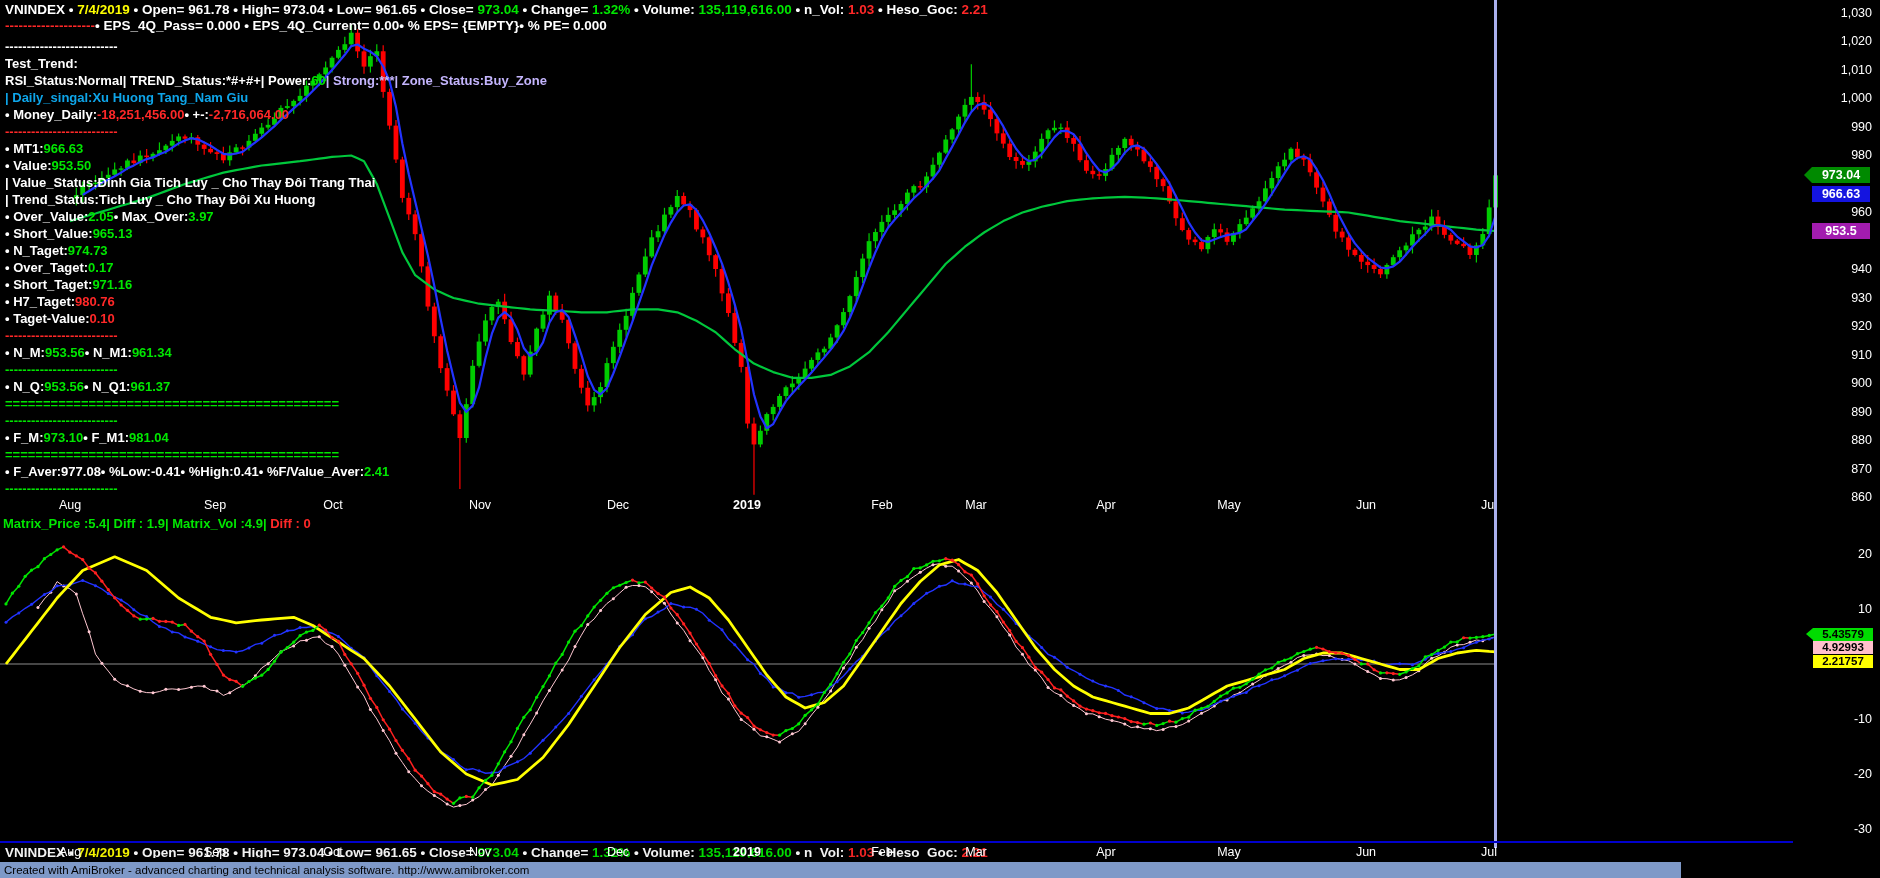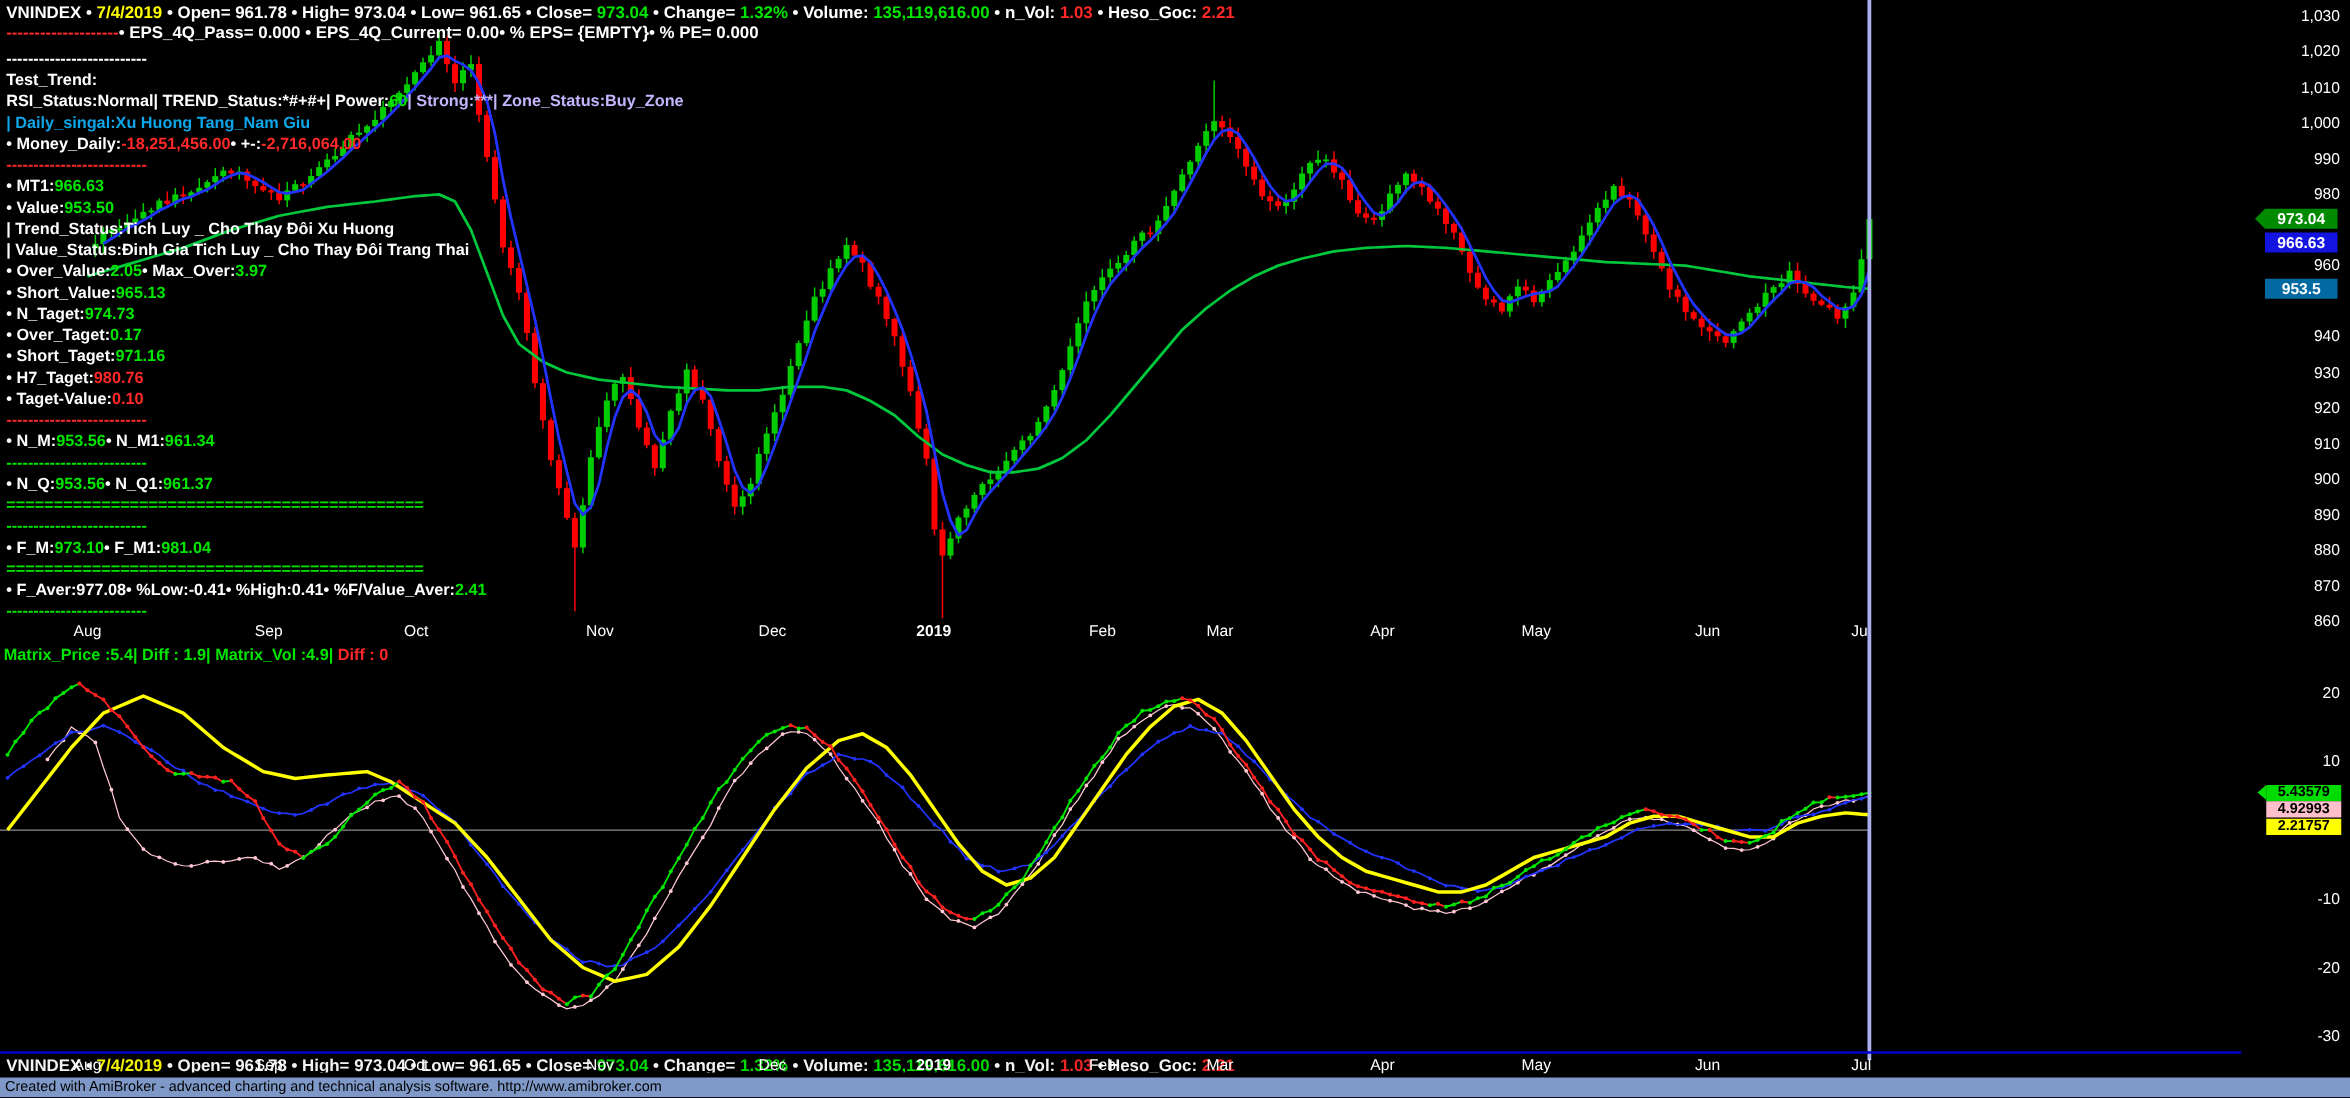--- a/index.html
+++ b/index.html
@@ -20,21 +20,21 @@
   .badge .arr{position:absolute;left:-8px;top:0;width:0;height:0;border-top:8px solid transparent;
          border-bottom:8px solid transparent;}
   .badge-sm{position:absolute;left:1813px;width:60px;text-align:center;font-weight:bold;
          font-size:11.5px;height:13px;line-height:13px;}
   .badge-sm .arr{position:absolute;left:-7px;top:0;width:0;height:0;border-top:6.5px solid transparent;
          border-bottom:6.5px solid transparent;}
   #cursor{position:absolute;left:1494px;top:0;width:3px;height:848px;background:#AAB0EE;}
   #sep{position:absolute;left:0;top:841px;width:1793px;height:2px;background:#0000CC;}
   #clipped-title{left:5px;top:845px;height:13px;overflow:hidden;font-size:13.5px;
          font-weight:bold;line-height:16px;opacity:.95;}
-  #status{position:absolute;left:0;bottom:0;width:1880px;height:16px;background:#7E99C8;}
+  #status{position:absolute;left:0;bottom:0;width:1681px;height:16px;background:#7E99C8;}
   #status span{display:block;padding-left:4px;font-size:11.5px;line-height:16px;color:#000;}
 </style>
 </head>
 <body>
 
 <div id="win">
   <svg id="chart" width="1880" height="878">
       <line x1="0" y1="664" x2="1496" y2="664" stroke="#8C8C8C" stroke-width="1"></line>
       <line x1="76.323" y1="187.73462914159754" x2="76.323" y2="205.6232810079887" stroke="#00CC00" stroke-width="1.2"></line>
       <rect x="73.92299999999999" y="195.0994226231822" width="4.8" height="3.5201640696264747" fill="#00CC00"></rect>
@@ -1193,22 +1193,22 @@
 
   <div id="panel" class="ovl">
       <div class="pline"><span style="color: rgb(255, 255, 255);">--------------------------</span></div>
       <div class="pline"><span style="color: rgb(255, 255, 255);">Test_Trend:</span></div>
       <div class="pline"><span style="color: rgb(255, 255, 255);">RSI_Status:Normal| TREND_Status:*#+#+| Power:</span><span style="color: rgb(0, 230, 0);">60</span><span style="color: #c4b5fd;">| Strong:***| Zone_Status:Buy_Zone</span></div>
       <div class="pline"><span style="color: #0ea5e9;">| Daily_singal:Xu Huong Tang_Nam Giu</span></div>
       <div class="pline"><span style="color: rgb(255, 255, 255);">• Money_Daily:</span><span style="color: rgb(255, 40, 40); margin-top: 20px;">-18,251,456.00</span><span style="color: rgb(255, 255, 255);">• +-:</span><span style="color: rgb(255, 40, 40);">-2,716,064.00</span></div>
       <div class="pline"><span style="color: rgb(255, 40, 40);">--------------------------</span></div>
       <div class="pline"><span style="color: rgb(255, 255, 255);">• MT1:</span><span style="color: rgb(0, 230, 0);">966.63</span></div>
       <div class="pline"><span style="color: rgb(255, 255, 255);">• Value:</span><span style="color: rgb(0, 230, 0);">953.50</span></div>
+      <div class="pline"><span style="color: rgb(255, 255, 255);">| Value_Status:Đinh Gia Tich Luy _ Cho Thay Đôi Trang Thai</span></div>
       <div class="pline"><span style="color: rgb(255, 255, 255);">| Trend_Status:Tich Luy _ Cho Thay Đôi Xu Huong</span></div>
-      <div class="pline"><span style="color: rgb(255, 255, 255);">| Value_Status:Đinh Gia Tich Luy _ Cho Thay Đôi Trang Thai</span></div>
       <div class="pline"><span style="color: rgb(255, 255, 255);">• Over_Value:</span><span style="color: rgb(0, 230, 0);">2.05</span><span style="color: rgb(255, 255, 255);">• Max_Over:</span><span style="color: rgb(0, 230, 0);">3.97</span></div>
       <div class="pline"><span style="color: rgb(255, 255, 255);">• Short_Value:</span><span style="color: rgb(0, 230, 0);">965.13</span></div>
       <div class="pline"><span style="color: rgb(255, 255, 255);">• N_Taget:</span><span style="color: rgb(0, 230, 0);">974.73</span></div>
       <div class="pline"><span style="color: rgb(255, 255, 255);">• Over_Taget:</span><span style="color: rgb(0, 230, 0);">0.17</span></div>
       <div class="pline"><span style="color: rgb(255, 255, 255);">• Short_Taget:</span><span style="color: rgb(0, 230, 0);">971.16</span></div>
       <div class="pline"><span style="color: rgb(255, 255, 255);">• H7_Taget:</span><span style="color: rgb(255, 40, 40);">980.76</span></div>
       <div class="pline"><span style="color: rgb(255, 255, 255);">• Taget-Value:</span><span style="color: rgb(255, 40, 40);">0.10</span></div>
       <div class="pline"><span style="color: rgb(255, 40, 40);">--------------------------</span></div>
       <div class="pline"><span style="color: rgb(255, 255, 255);">• N_M:</span><span style="color: rgb(0, 230, 0);">953.56</span><span style="color: rgb(255, 255, 255);">• N_M1:</span><span style="color: rgb(0, 230, 0);">961.34</span></div>
       <div class="pline"><span style="color: rgb(0, 230, 0);">--------------------------</span></div>
@@ -1249,21 +1249,21 @@
       <div class="tick" style="top: 290.5px;">930</div>
       <div class="tick" style="top: 319px;">920</div>
       <div class="tick" style="top: 347.5px;">910</div>
       <div class="tick" style="top: 376px;">900</div>
       <div class="tick" style="top: 404.5px;">890</div>
       <div class="tick" style="top: 433px;">880</div>
       <div class="tick" style="top: 461.5px;">870</div>
       <div class="tick" style="top: 490px;">860</div>
       <div class="badge" style="top: 167.336px; background: rgb(0, 138, 0); color: rgb(255, 255, 255);">973.04<span class="arr" style="border-right: 8px solid rgb(0, 138, 0);"></span></div>
       <div class="badge" style="top: 185.605px; background: rgb(20, 20, 224); color: rgb(255, 255, 255);">966.63</div>
-      <div class="badge" style="top: 223.025px; background: #0369a1; color: rgb(255, 255, 255);">953.5</div>
+      <div class="badge" style="top: 223.025px; background: #a21caf; color: rgb(255, 255, 255);">953.5</div>
     </div>
   <div id="osc-axis">
       <div class="tick" style="top: 546.5px;">20</div>
       <div class="tick" style="top: 601.5px;">10</div>
       <div class="tick" style="top: 711.5px;">-10</div>
       <div class="tick" style="top: 766.5px;">-20</div>
       <div class="tick" style="top: 821.5px;">-30</div>
       <div class="badge-sm" style="top: 627.603px; background: rgb(0, 220, 0); color: rgb(0, 0, 0);">5.43579<span class="arr" style="border-right: 7px solid rgb(0, 220, 0);"></span></div>
       <div class="badge-sm" style="top: 641.103px; background: rgb(255, 192, 203); color: rgb(0, 0, 0);">4.92993</div>
       <div class="badge-sm" style="top: 654.603px; background: rgb(255, 255, 0); color: rgb(0, 0, 0);">2.21757</div>

